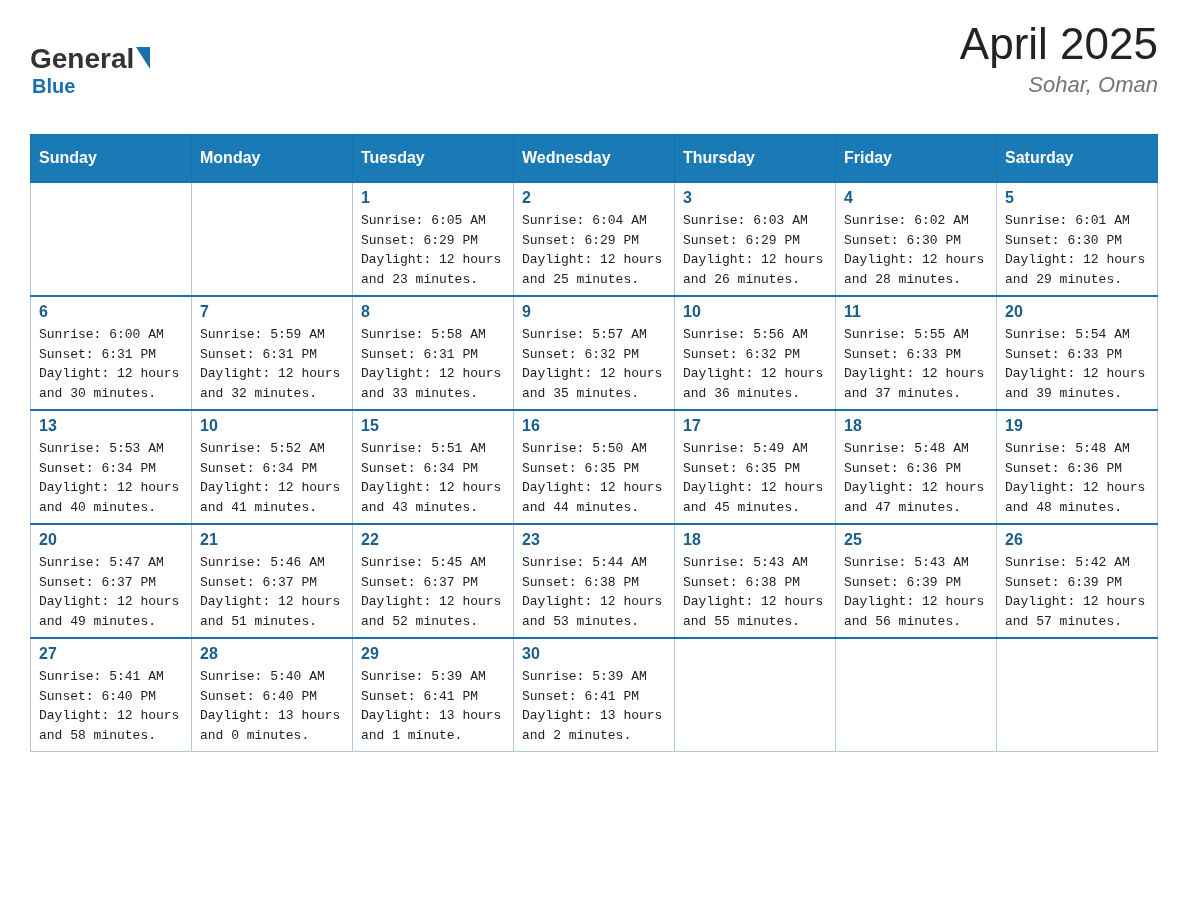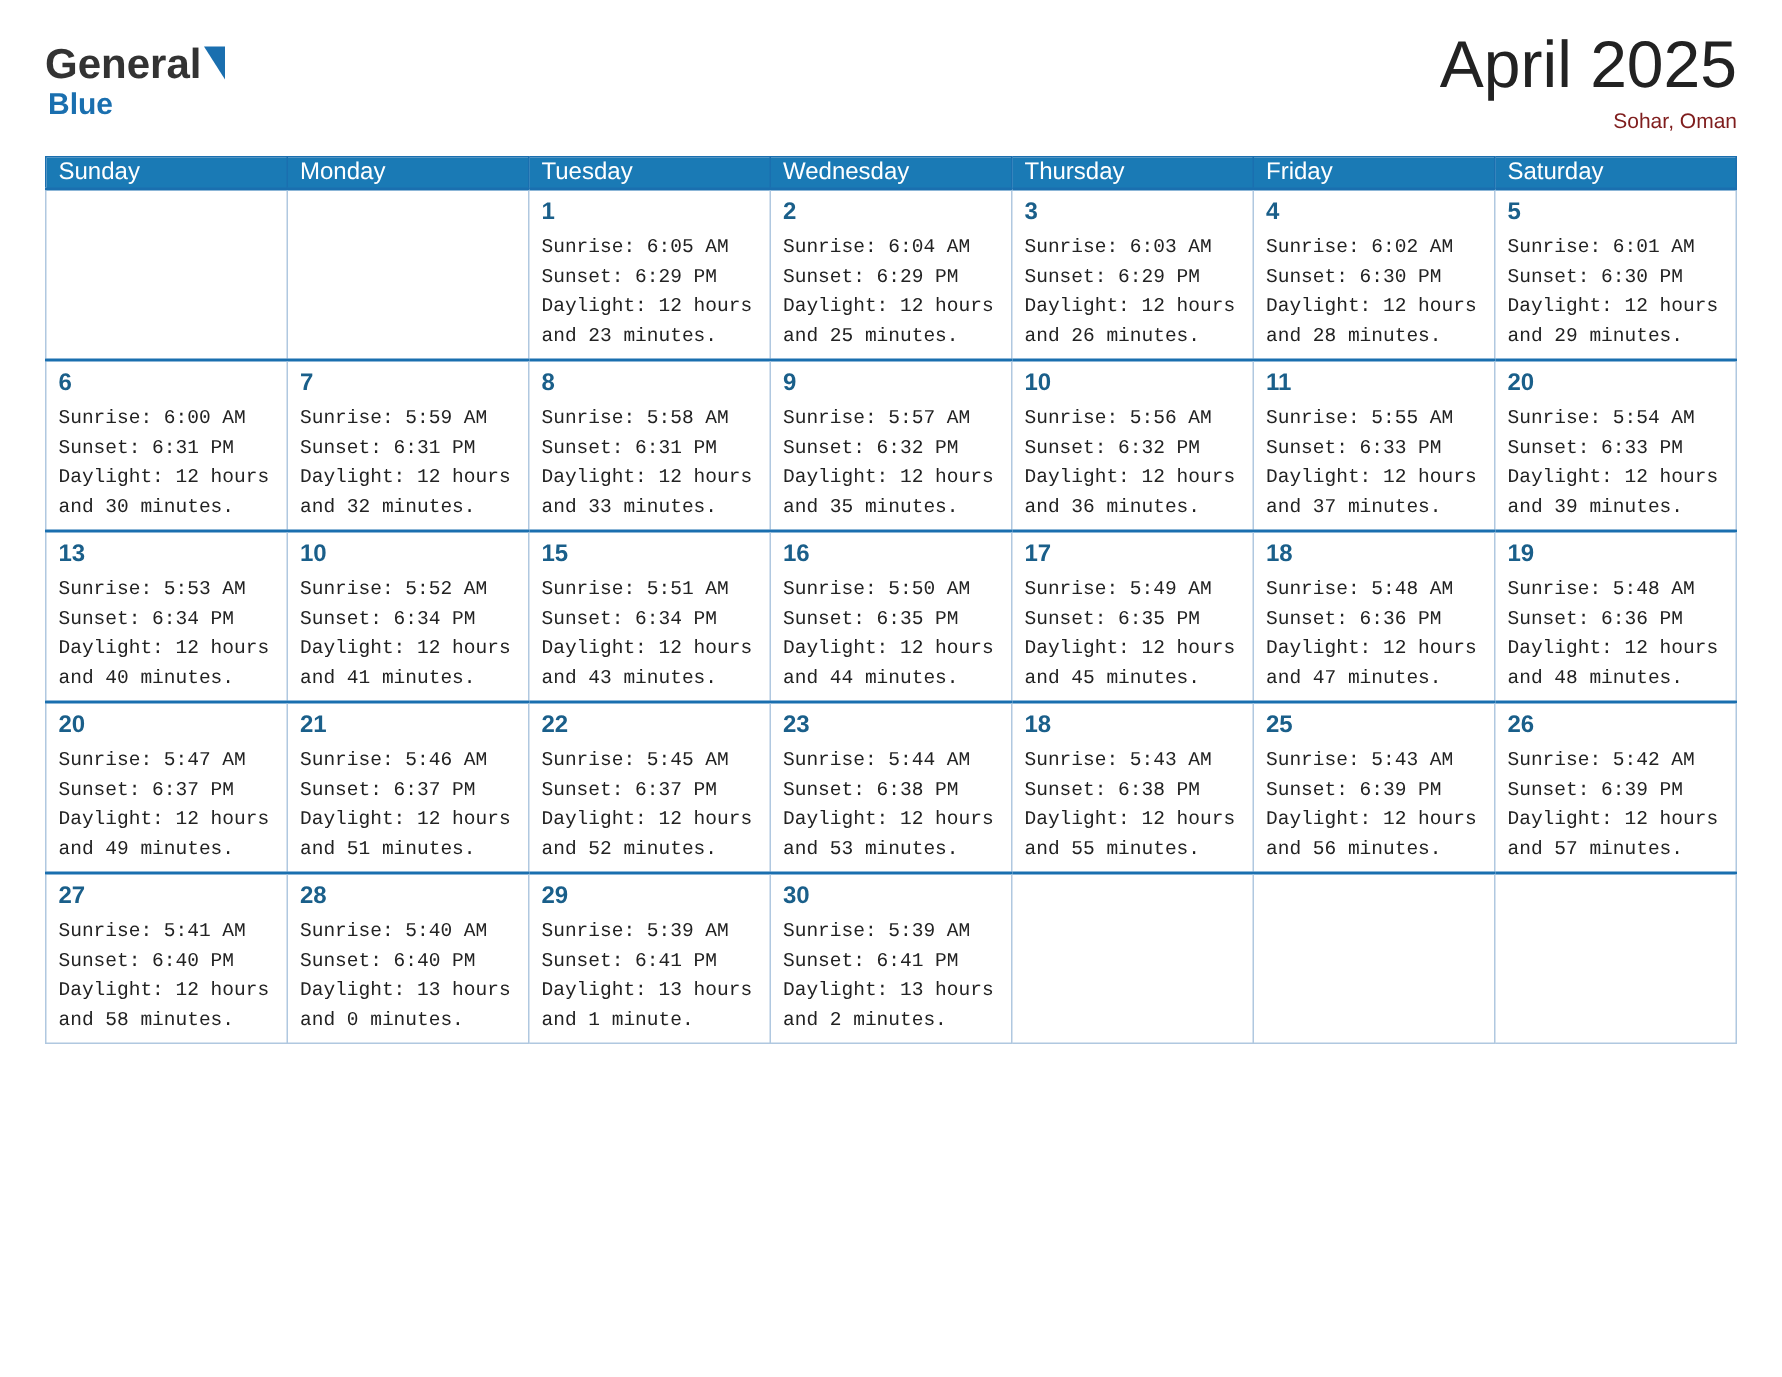--- a/index.html
+++ b/index.html
@@ -7,22 +7,22 @@
       font-family: Arial, Helvetica, sans-serif;
       background: #fff;
       color: #222;
       padding: 20px 30px;
       width: 1188px;
       min-height: 918px;
     }
     .header {
       display: flex;
       justify-content: space-between;
-      align-items: center;
-      margin-bottom: 16px;
+      align-items: flex-end;
+      margin-bottom: 36px;
     }
     .logo {
       display: flex;
       flex-direction: column;
       align-items: flex-start;
     }
     .logo-top {
       display: flex;
       align-items: center;
     }
@@ -49,35 +49,36 @@
     .title-block {
       text-align: right;
     }
     .main-title {
       font-size: 44px;
       font-weight: normal;
       color: #222;
       line-height: 1.1;
     }
     .subtitle {
-      font-size: 14px;
-      color: #7f1d1d;
+      font-size: 22px;
+      color: #737373;
       margin-top: 4px;
+      font-style: italic;
     }
     .calendar {
       width: 100%;
       border-collapse: collapse;
       border: 1px solid #1a6faf;
     }
     .calendar th {
       background-color: #1a7ab5;
       color: #fff;
       font-size: 16px;
-      font-weight: normal;
-      padding: 1px 8px;
+      font-weight: bold;
+      padding: 14px 8px;
       text-align: left;
       border: 1px solid #1a6faf;
       margin-top: 29px;
     }
     .calendar td {
       border: 1px solid #b0c8e0;
       vertical-align: top;
       padding: 6px 8px;
       width: 14.28%;
       min-height: 90px;

